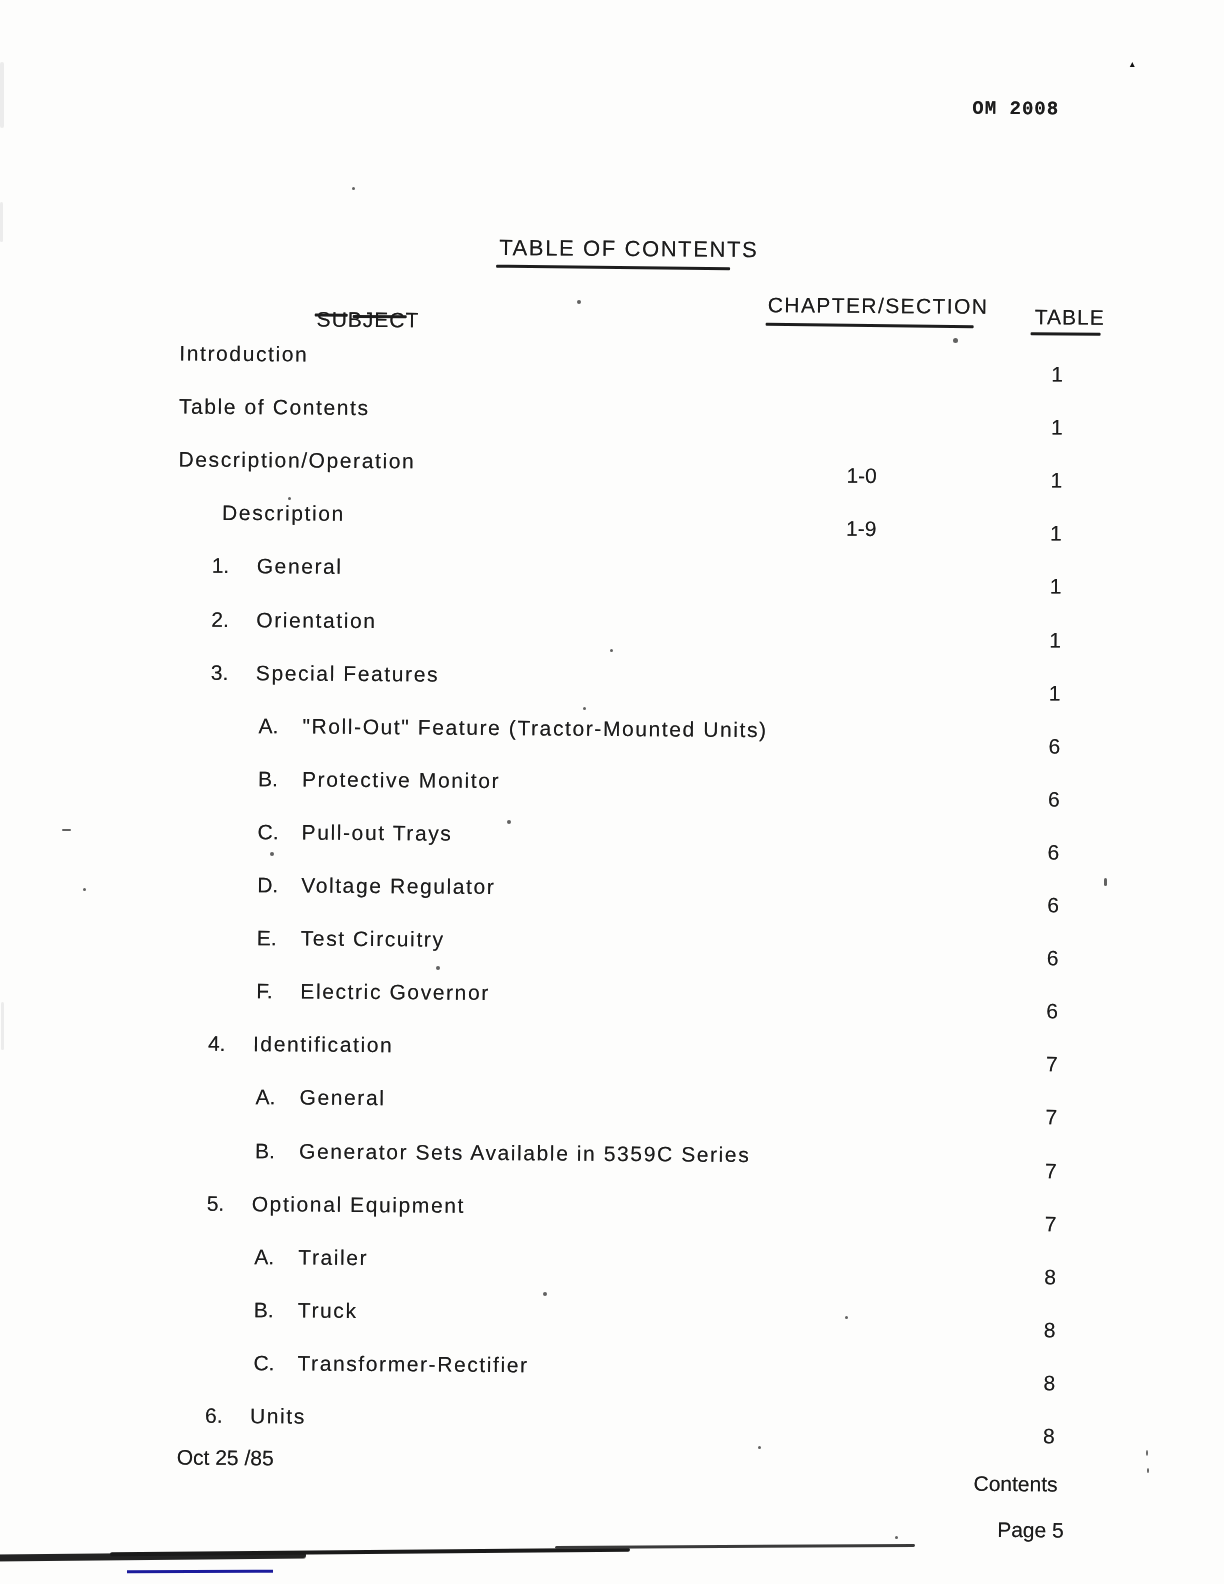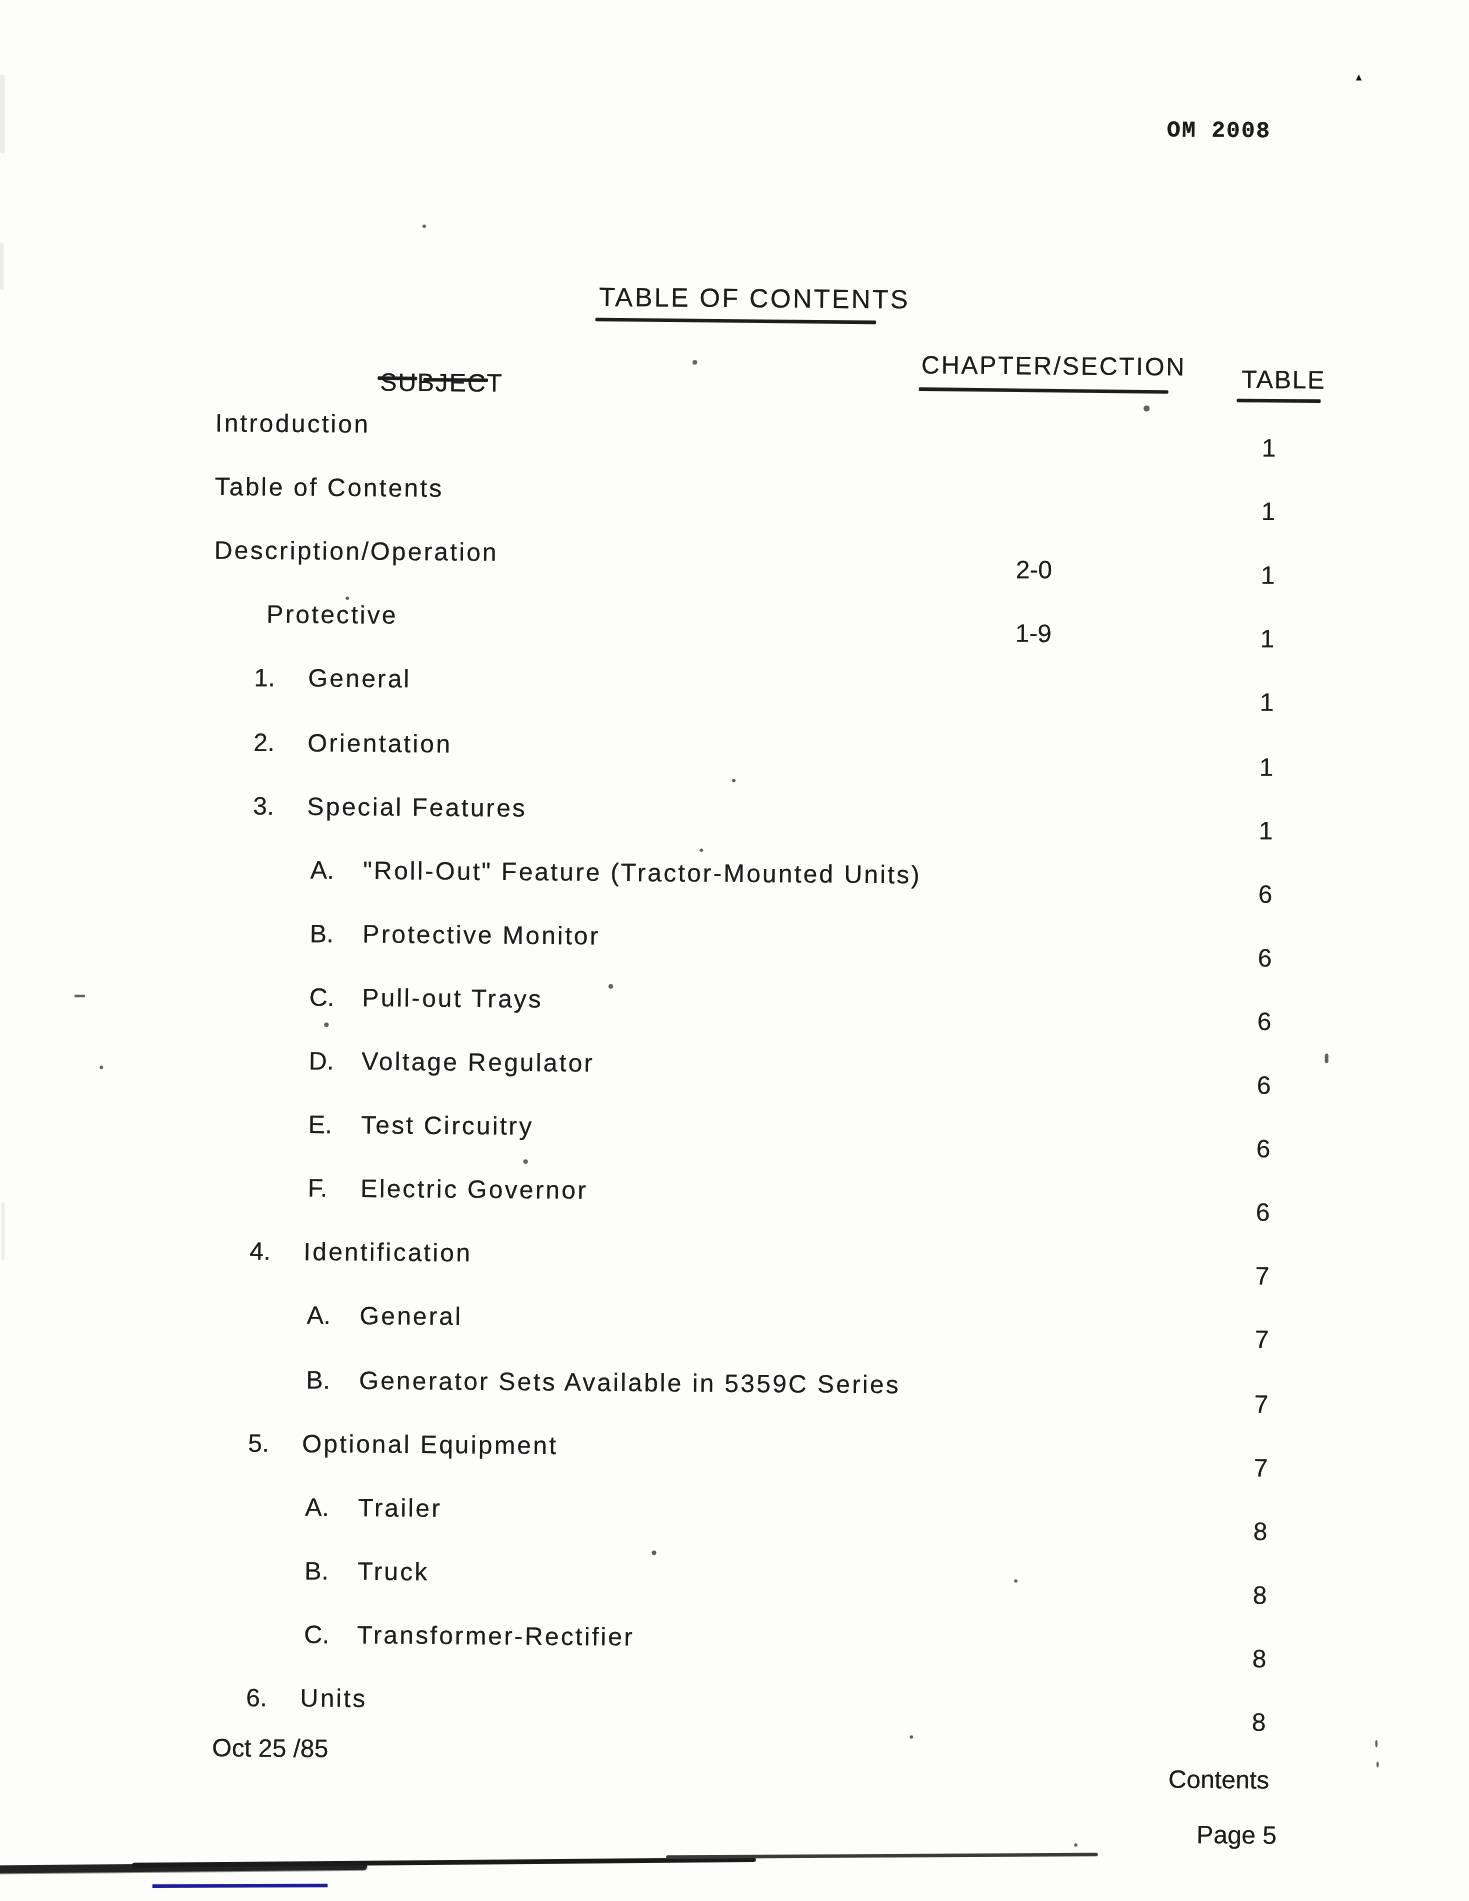--- a/index.html
+++ b/index.html
@@ -82,25 +82,25 @@
       <div class="toc-row" style="top: 345px;">
         <span class="cell title" style="left: 180px; top: 0px;">Introduction</span>
         <span class="cell page" style="left: 1040px; top: 14px; width: 36px; text-align: center;">1</span>
       </div>
       <div class="toc-row" style="top: 398.1px;">
         <span class="cell title" style="left: 180px; top: 0px;">Table of Contents</span>
         <span class="cell page" style="left: 1040px; top: 14px; width: 36px; text-align: center;">1</span>
       </div>
       <div class="toc-row" style="top: 451.2px;">
         <span class="cell title" style="left: 180px; top: 0px;">Description/Operation</span>
-        <span class="cell chapter" style="left: 848px; top: 11px;">2-0</span>
+        <span class="cell chapter" style="left: 848px; top: 11px;">1-0</span>
         <span class="cell page" style="left: 1040px; top: 14px; width: 36px; text-align: center;">1</span>
       </div>
       <div class="toc-row" style="top: 504.3px;">
-        <span class="cell title" style="left: 224px; top: 0px;">Protective</span>
+        <span class="cell title" style="left: 224px; top: 0px;">Description</span>
         <span class="cell chapter" style="left: 848px; top: 11px;">1-9</span>
         <span class="cell page" style="left: 1040px; top: 14px; width: 36px; text-align: center;">1</span>
       </div>
       <div class="toc-row" style="top: 557.4px;">
         <span class="cell num" style="left: 214px; top: 0px;">1.</span>
         <span class="cell title" style="left: 259px; top: 0px;">General</span>
         <span class="cell page" style="left: 1040px; top: 14px; width: 36px; text-align: center;">1</span>
       </div>
       <div class="toc-row" style="top: 610.5px;">
         <span class="cell num" style="left: 214px; top: 0px;">2.</span>

